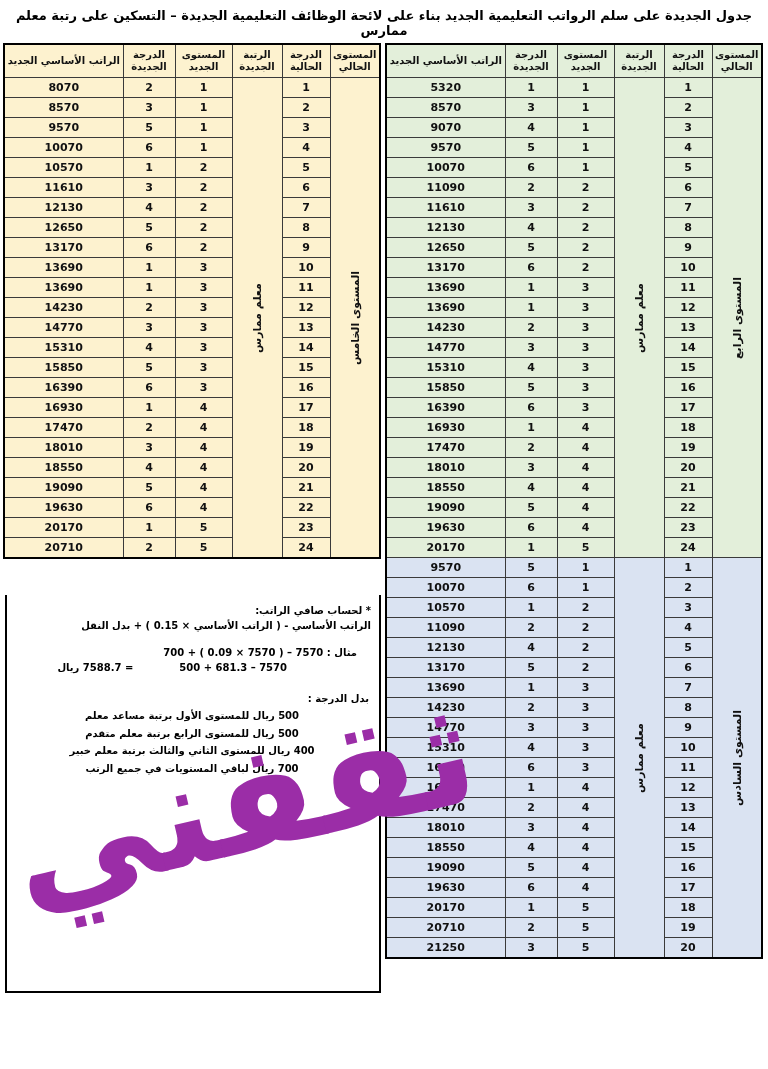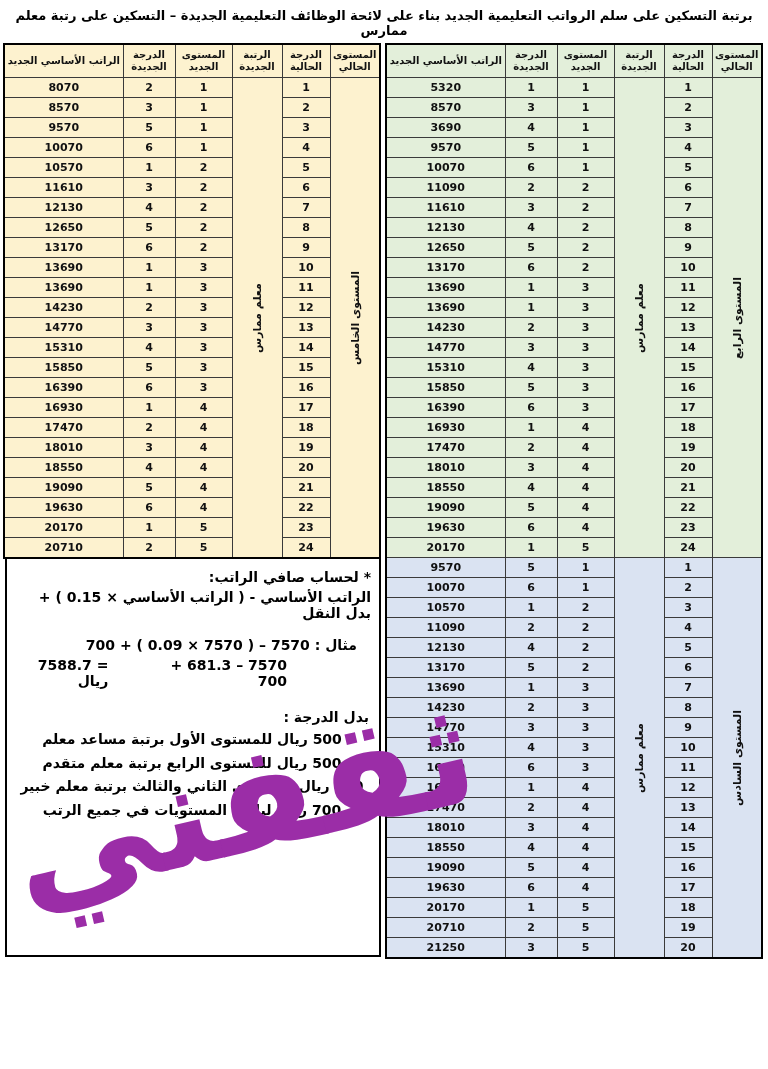--- a/index.html
+++ b/index.html
@@ -32,41 +32,41 @@
   .rot-cell{position:relative;}
   .vtext{
     position:absolute;top:50%;left:50%;
     transform:translate(-50%,-50%) rotate(-90deg);
     white-space:nowrap;font-weight:bold;font-size:11px;
   }
   .notes{
     width:376px;height:398px;box-sizing:border-box;
     border:2px solid #000;border-top:none;
     direction:rtl;padding:10px 8px 0 8px;
-    font-size:14px;font-weight:bold;color:#000;
-    background:transparent;position:relative;z-index:1;
+    font-size:10px;font-weight:bold;color:#000;
+    background:transparent;position:relative;z-index:1;margin-top:36px;
   }
   .notes .line{margin:0 0 4px 0;}
   .notes .example1{margin:16px 14px 4px 0;}
   .notes .example2{display:flex;direction:rtl;gap:46px;margin:4px 0 0 0;padding-right:84px;}
   .notes .transport-title{margin:20px 2px 4px 0;}
   .notes .transport-item{margin:0 2px 2px 0;line-height:1.55;text-align:center;}
   .watermark{
     position:absolute;left:6px;top:728px;z-index:6;
     font-size:146px;font-weight:bold;line-height:1;
     color:#9b2da7;transform:rotate(-13deg);transform-origin:50% 50%;
     white-space:nowrap;pointer-events:none;direction:rtl;
   }
 </style>
 </head>
 <body>
 
 <div class="page">
 
-  <div class="title">برتبة التسكين على سلم الرواتب التعليمية الجديد بناء على لائحة الوظائف التعليمية الجديدة – التسكين على رتبة معلم ممارس</div>
+  <div class="title">جدول الجديدة على سلم الرواتب التعليمية الجديد بناء على لائحة الوظائف التعليمية الجديدة – التسكين على رتبة معلم ممارس</div>
 
   <div class="cols">
 
     <div class="col">
       <table>
         <colgroup>
           <col style="width:50px">
             <col style="width:48px">
             <col style="width:50px">
           <col style="width:57px">
@@ -99,21 +99,21 @@
             <tr>
               <td>2</td>
               <td>1</td>
               <td>3</td>
               <td>8570</td>
             </tr>
             <tr>
               <td>3</td>
               <td>1</td>
               <td>4</td>
-              <td>3690</td>
+              <td>9070</td>
             </tr>
             <tr>
               <td>4</td>
               <td>1</td>
               <td>5</td>
               <td>9570</td>
             </tr>
             <tr>
               <td>5</td>
               <td>1</td>
@@ -538,21 +538,21 @@
               <td>20710</td>
             </tr>
           </tbody>
       </table>
 
       <div class="notes">
         <div class="line">* لحساب صافي الراتب:</div>
         <div class="line">الراتب الأساسي - ( الراتب الأساسي × 0.15 )  + بدل النقل</div>
         <div class="line example1">مثال : 7570 – ( 7570 × 0.09 ) + 700</div>
         <div class="example2">
-          <span>7570 – 681.3 + 700</span>
+          <span>7570 – 681.3 + 500</span>
           <span>= 7588.7 ريال</span>
         </div>
         <div class="transport-title">بدل الدرجة :</div>
         <div class="transport-item">500 ريال للمستوى الأول برتبة مساعد معلم</div>
         <div class="transport-item">500 ريال للمستوى الرابع برتبة معلم متقدم</div>
         <div class="transport-item">400 ريال للمستوى الثاني والثالث برتبة معلم خبير</div>
         <div class="transport-item">700 ريال لباقي المستويات في جميع الرتب</div>
       </div>
     </div>
 

